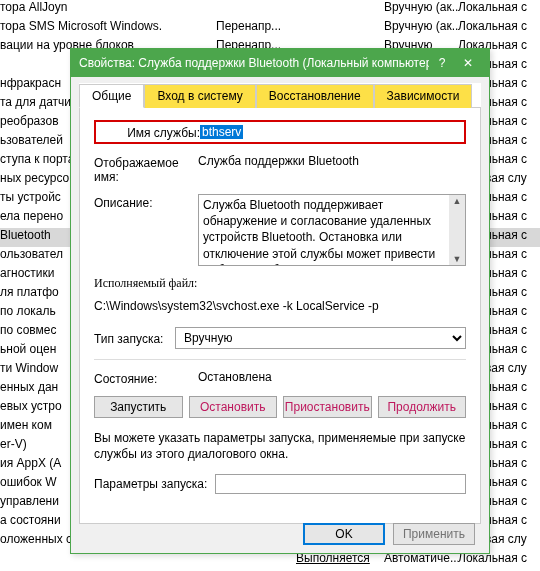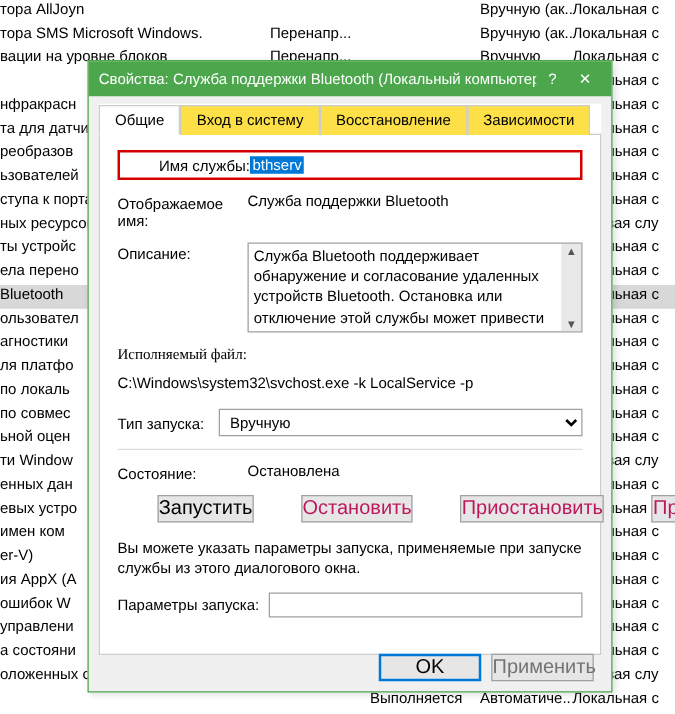--- a/index.html
+++ b/index.html
@@ -1,48 +1,48 @@
 <!DOCTYPE html>
 <html><head>
 <meta charset="utf-8">
 <style>
 * { box-sizing: border-box; margin: 0; padding: 0; }
 body { font-family: "Segoe UI", Tahoma, sans-serif; font-size: 12px; width: 540px; height: 571px; overflow: hidden; background: #fff; color: #000; position: relative; }
 .bg-table { position: absolute; top: 0; left: 0; width: 540px; font-size: 12px; color: #000; }
 .bg-row { display: flex; height: 19px; align-items: flex-start; white-space: nowrap; }
 .bg-c1 { width: 216px; padding-left: 0; overflow: hidden; }
 .bg-c2 { width: 80px; overflow: hidden; }
-.bg-c3 { width: 88px; overflow: hidden; }
+.bg-c3 { width: 88px; overflow: hidden; text-decoration: underline; }
 .bg-c4 { width: 74px; overflow: hidden; }
 .bg-c5 { width: 82px; overflow: hidden; }
 .bg-row.selected { background: #d8d8d8; }
 .dialog { position: absolute; left: 70px; top: 48px; width: 420px; height: 506px; border: 1px solid #4ca64c; background: #f0f0f0; box-shadow: 2px 2px 6px rgba(0,0,0,.15); }
 .titlebar { height: 28px; background: #4ca64c; color: #fff; display: flex; align-items: center; padding: 0 8px; font-size: 12px; }
 .titlebar .title { flex: 1; white-space: nowrap; overflow: hidden; }
 .titlebar .btn { width: 26px; text-align: center; cursor: pointer; }
 .tabs { display: flex; background: #fff; border-bottom: 1px solid #ccc; margin: 6px 8px 0 8px; }
 .tab { padding: 4px 12px; font-size: 12px; border: 1px solid #ccc; border-bottom: none; background: #fde047; margin-right: 0; cursor: pointer; position: relative; top: 1px; }
 .tab.active { background: #fff; border-bottom: 1px solid #fff; }
 .tab-body { background: #fff; margin: 0 8px 8px 8px; padding: 12px 14px; border: 1px solid #ccc; border-top: none; height: 416px; }
 .row { display: flex; margin-bottom: 10px; align-items: flex-start; }
 .row .lbl { width: 104px; padding-top: 2px; }
 .row .val { flex: 1; }
 .highlight-box { border: 2px solid #d40000; padding: 2px 6px; display: flex; align-items: center; }
 .sel-text { background: #0078d7; color: #fff; padding: 0 2px; }
 .desc-box { flex: 1; border: 1px solid #a0a0a0; background: #fff; padding: 2px 4px; height: 72px; overflow: hidden; position: relative; font-size: 12px; line-height: 1.35; }
 .desc-scroll { position: absolute; right: 0; top: 0; bottom: 0; width: 16px; background: #e8e8e8; display: flex; flex-direction: column; align-items: center; justify-content: space-between; font-size: 9px; color: #555; }
 select.startup { width: 100%; height: 22px; border: 1px solid #a0a0a0; background: #fff; font-size: 12px; padding-left: 4px; }
 .btn-row { display: flex; gap: 6px; margin-bottom: 12px; }
-button.svc { height: 22px; flex: 1; border: 1px solid #a0a0a0; background: #e6e6e6; font-size: 16px; cursor: pointer; margin-left: 32px; }
+button.svc { height: 22px; flex: 1; border: 1px solid #a0a0a0; background: #e6e6e6; font-size: 12px; cursor: pointer; }
 button.svc:disabled { color: #be185d; cursor: default; }
 .hint { font-size: 12px; margin-bottom: 12px; line-height: 1.35; }
 .param-row { display: flex; align-items: center; gap: 8px; }
 .param-row input { flex: 1; height: 20px; border: 1px solid #a0a0a0; padding: 0 4px; font-size: 12px; }
 .dlg-buttons { position: absolute; bottom: 8px; right: 14px; display: flex; gap: 8px; }
-.dlg-buttons button { width: 82px; height: 22px; border: 1px solid #a0a0a0; background: #e6e6e6; font-size: 16px; cursor: pointer; }
+.dlg-buttons button { width: 82px; height: 22px; border: 1px solid #a0a0a0; background: #e6e6e6; font-size: 12px; cursor: pointer; }
 .dlg-buttons button.default { border: 2px solid #0078d7; }
 .dlg-buttons button:disabled { color: #737373; }
 .hr { border: none; border-top: 1px solid #ddd; margin: 10px 0; }
 </style>
 </head>
 <body>
 
 <div class="bg-table" id="bg-table">
     <div class="bg-row">
       <span class="bg-c1">тора AllJoyn</span>

